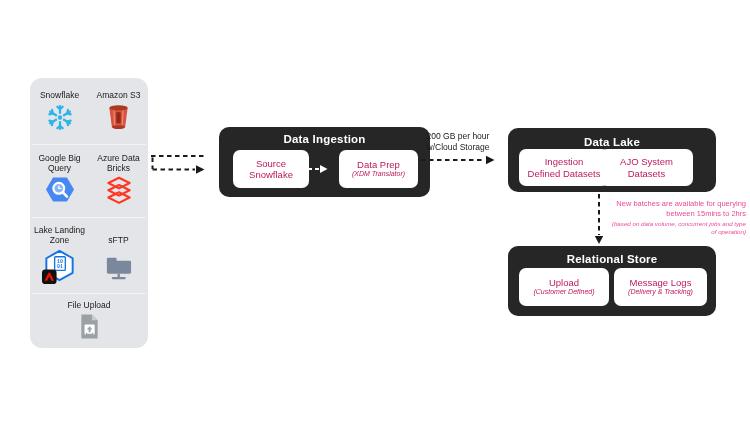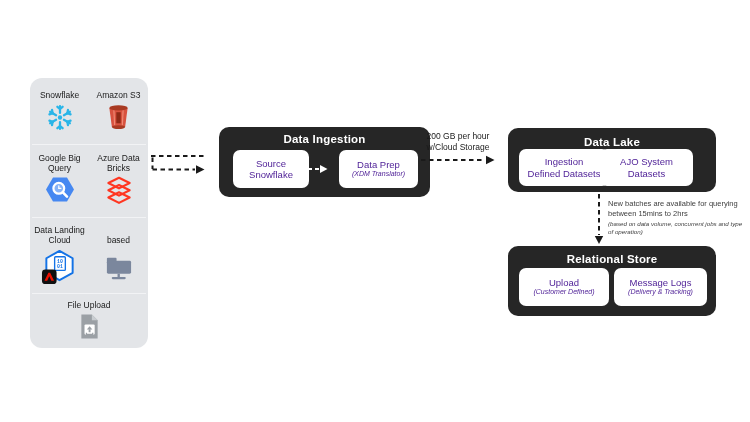--- a/index.html
+++ b/index.html
@@ -53,40 +53,40 @@
   
   .blackbox{
     position:absolute;background:var(--box-dark,#262626);border-radius:10px;box-sizing:border-box;margin-left:11px;
   }
   .box-title{
     color:#fff;font-weight:bold;font-size:11.5px;text-align:center;letter-spacing:.2px;
   }
   .node{
     position:absolute;background:#fff;border-radius:7px;
     display:flex;flex-direction:column;align-items:center;justify-content:center;
-    text-align:center;color:#4c1d95;box-sizing:border-box;
+    text-align:center;color:#be185d;box-sizing:border-box;
   }
   .node-line{font-size:9.5px;line-height:1.2;display:block;}
   .node-sub{font-size:7px;font-style:italic;line-height:1.25;display:block;}
   #ingestion-box{left:208px;top:127px;width:211px;height:70px;padding-top:6px;}
   #ingestion-node-1{left:14px;top:23px;width:76px;height:38px;}
   #ingestion-node-2{left:120px;top:23px;width:79px;height:38px;}
   #datalake-box{left:497px;top:128px;width:208px;height:64px;padding-top:8px;}
   #datalake-node-1{left:11px;top:21px;width:90px;height:37px;}
   #datalake-node-2{left:92px;top:21px;width:93px;height:37px;}
   #relstore-box{left:497px;top:246px;width:208px;height:70px;padding-top:7px;}
   #relstore-node-1{left:11px;top:22px;width:90px;height:38px;}
   #relstore-node-2{left:106px;top:22px;width:93px;height:38px;}
   
   #throughput-label{
     position:absolute;left:419px;top:131px;width:78px;text-align:center;
     font-size:8.5px;line-height:1.25;color:#1a1a1a;
   }
   #batch-note{
-    position:absolute;left:608px;top:199px;width:138px;color:#404040;
+    position:absolute;left:608px;top:199px;width:138px;color:#ec4899;text-align:right;
   }
   #batch-note .note-main{font-size:7.5px;line-height:1.32;}
   #batch-note .note-sub{font-size:6.2px;font-style:italic;line-height:1.3;margin-top:1px;}
   
   #connector-overlay{position:absolute;left:0;top:0;z-index:5;pointer-events:none;}
   .dash-black{stroke:#1a1a1a;stroke-width:2;fill:none;stroke-dasharray:4.5 3.5;}
   .dash-white{stroke:#fff;stroke-width:2;fill:none;stroke-dasharray:4 3;}
   .head-black{fill:#1a1a1a;}
   .head-white{fill:#fff;}
 </style>
@@ -158,34 +158,34 @@
             <polygon class="db-layer" points="14,16.8 25,22.3 14,27.8 3,22.3"></polygon>
           </svg>
         </div>
       </div>
     </div>
 
     <div class="divider"></div>
 
     <div class="src-row row3">
       <div class="src-item">
-        <div class="src-label lbl-h2">Data Landing Cloud</div>
+        <div class="src-label lbl-h2">Lake Landing Zone</div>
         <div class="icon-wrap" style="height:38px;">
           <svg width="37" height="38" viewBox="0 0 38 38">
             <polygon class="dlz-hex" points="19,2.5 32.5,10 32.5,25 19,32.5 5.5,25 5.5,10"></polygon>
             <rect class="dlz-doc" x="14" y="8.5" width="11" height="14" rx="1"></rect>
             <text class="dlz-num" x="19.5" y="14.8">10</text>
             <text class="dlz-num" x="19.5" y="20.2">01</text>
             <rect class="adobe-badge" x="1" y="21.5" width="15" height="15" rx="3.5"></rect>
             <polygon class="adobe-a" points="3.6,33.2 7.6,24.8 9.4,24.8 13.4,33.2 10.6,33.2 8.5,28.6 6.4,33.2"></polygon>
           </svg>
         </div>
       </div>
       <div class="src-item">
-        <div class="src-label lbl-h2">based</div>
+        <div class="src-label lbl-h2">sFTP</div>
         <div class="icon-wrap" style="height:38px;">
           <svg width="29" height="28" viewBox="0 0 30 28">
             <rect class="sftp-part" x="3" y="4.5" width="10" height="6" rx="1"></rect>
             <rect class="sftp-part" x="3" y="7.5" width="25" height="13.5" rx="1.5"></rect>
             <rect class="sftp-part" x="14" y="21" width="2.4" height="3.4"></rect>
             <rect class="sftp-part" x="8" y="24.4" width="14.5" height="2.2" rx="1.1"></rect>
           </svg>
         </div>
       </div>
     </div>

